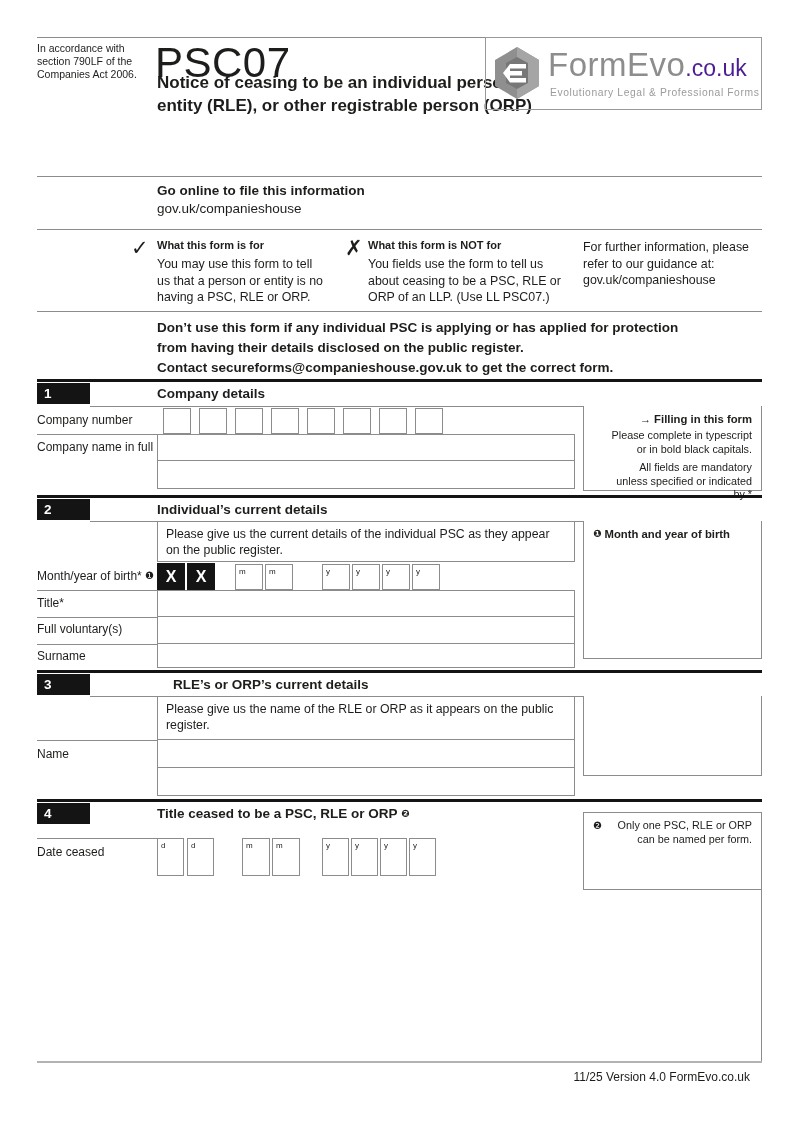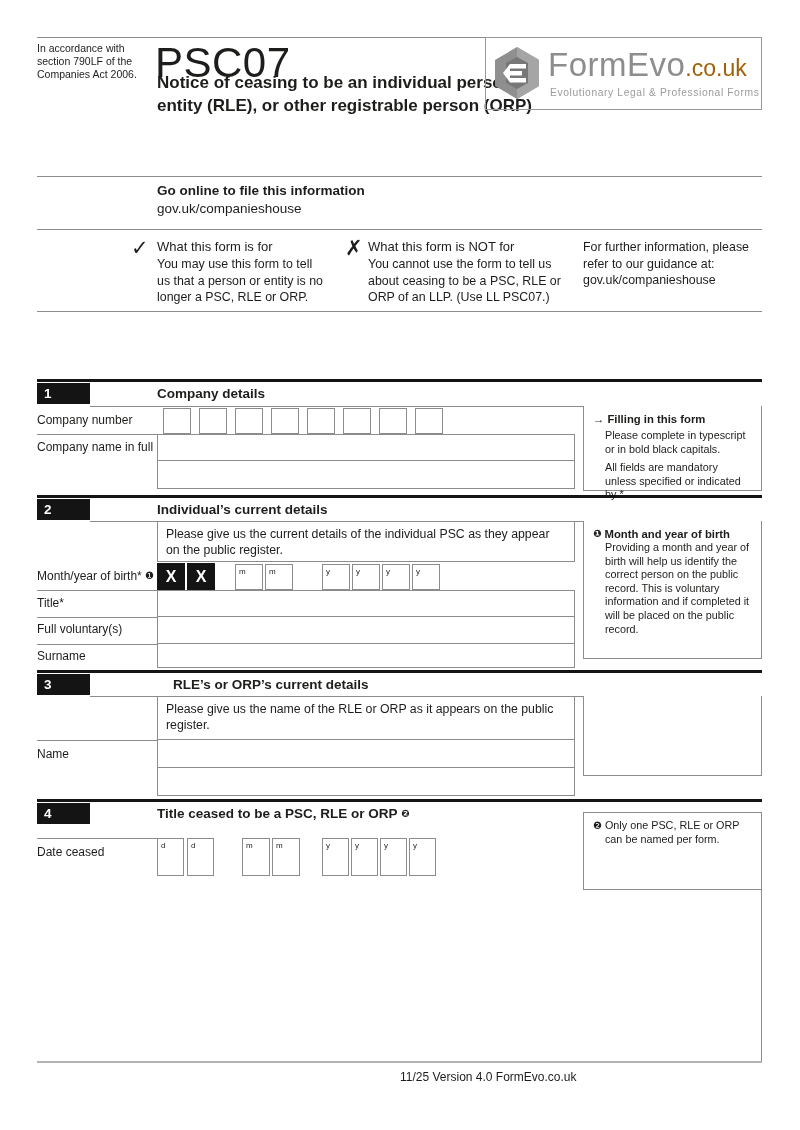--- a/index.html
+++ b/index.html
@@ -10,53 +10,53 @@
   .hline{ position:absolute; height:1px; background:#8c8c8c; }
   .thick{ position:absolute; height:3px; background:#141414; }
   .vline{ position:absolute; width:1px; background:#8c8c8c; }
 
   .actref { font-size:10.5px; line-height:13px; }
   .psc    { font-size:42px; line-height:1.1; letter-spacing:0.5px; }
   .ftitle { font-size:17px; font-weight:bold; line-height:22.5px; }
 
   .logobox { border:1px solid #999; }
   .brand   { font-size:33px; color:#8d8d8d; letter-spacing:0.5px; }
-  .brand .suf { font-size:23px; color:#a16207; letter-spacing:0; }
+  .brand .suf { font-size:23px; color:#4c1d95; letter-spacing:0; }
   .tagline { font-size:10.3px; color:#9b9b9b; letter-spacing:0.6px; }
 
   .b13  { font-size:13.5px; font-weight:bold; }
   .r13  { font-size:13.5px; }
-  .b125 { font-size:13px; font-weight:normal; }
+  .b125 { font-size:11px; font-weight:bold; }
   .body125 { font-size:12.4px; line-height:16.5px; }
   .warn { font-size:13.5px; font-weight:bold; line-height:20px; }
   .mark { font-size:21px; line-height:1; }
 
   .numbox { position:absolute; left:37px; width:53px; height:21px; background:#141414;
             color:#fff; font-weight:bold; font-size:13.5px; line-height:21px; padding-left:7px; }
   .sec-title { position:absolute; left:157px; font-size:13.5px; font-weight:bold; }
   .lbl  { position:absolute; left:37px; font-size:12px; }
   .inrow{ position:absolute; left:157px; width:418px;
           border:1px solid #8c8c8c; border-top:none; background:transparent; }
   .introbox { position:absolute; left:157px; width:418px;
           border:1px solid #8c8c8c; border-top:none; font-size:12.3px; line-height:16px; padding:5px 8px 0 8px; }
   .cell { position:absolute; width:28px; border:1px solid #8c8c8c; font-size:8px;
           line-height:9px; padding:2px 0 0 3px; color:#1d1d1b; }
   .xcell{ position:absolute; width:28px; height:27px; background:#141414; color:#fff;
           font-weight:bold; font-size:16px; text-align:center; line-height:27px; }
   .ref-sup { font-size:10px; position:relative; top:-1px; }
 
   .sidebar { position:absolute; left:583px; width:179px; background:#fff;
              border-left:1px solid #8c8c8c; border-right:1px solid #8c8c8c; border-bottom:1px solid #8c8c8c;
-             padding:6px 9px; }
+             padding:6px 9px;text-align:right; }
   .note-h { font-size:11.3px; font-weight:bold; line-height:14px; }
   .note-b { font-size:10.8px; line-height:13.6px; }
   .hang   { display:flex; gap:3px; }
   .hang .ref { flex:0 0 auto; font-size:10px; line-height:13.6px; }
 
-  .footer { position:absolute; font-size:12px; text-align:left; }
+  .footer { position:absolute; font-size:12px; text-align:right; }
 </style>
 </head>
 <body>
 
 <div class="page">
 
   <div class="hline" style="left:37px;top:37px;width:725px;"></div>
 
   <div class="abs actref" style="left:37px;top:42px;width:115px;">
     <div>In accordance with</div>
@@ -90,39 +90,44 @@
   <div class="hline" style="left:37px;top:176px;width:725px;"></div>
   <div class="abs b13" style="left:157px;top:183px;">Go online to file this information</div>
   <div class="abs r13" style="left:157px;top:201px;">gov.uk/companieshouse</div>
   <div class="hline" style="left:37px;top:229px;width:725px;"></div>
 
   <div class="abs mark" style="left:131px;top:237px;">✓</div>
   <div class="abs b125" style="left:157px;top:239px;">What this form is for</div>
   <div class="abs body125" style="left:157px;top:256px;">
     <div>You may use this form to tell</div>
     <div>us that a person or entity is no</div>
-    <div>longer a PSC, RLE or ORP.</div>
+    <div>having a PSC, RLE or ORP.</div>
   </div>
 
   <div class="abs mark" style="left:345px;top:237px;">✗</div>
   <div class="abs b125" style="left:368px;top:239px;">What this form is NOT for</div>
   <div class="abs body125" style="left:368px;top:256px;">
-    <div>You cannot use the form to tell us</div>
+    <div>You fields use the form to tell us</div>
     <div>about ceasing to be a PSC, RLE or</div>
     <div>ORP of an LLP. (Use LL PSC07.)</div>
   </div>
 
   <div class="abs body125" style="left:583px;top:239px;">
     <div>For further information, please</div>
     <div>refer to our guidance at:</div>
     <div>gov.uk/companieshouse</div>
   </div>
 
   <div class="hline" style="left:37px;top:311px;width:725px;"></div>
 
+  <div class="abs warn" style="left:157px;top:318px;">
+    <div>Don’t use this form if any individual PSC is applying or has applied for protection</div>
+    <div>from having their details disclosed on the public register.</div>
+    <div>Contact secureforms@companieshouse.gov.uk to get the correct form.</div>
+  </div>
 
   <div class="thick" style="left:37px;top:379px;width:725px;"></div>
   <div class="numbox" style="top:383px;">1</div>
   <div class="sec-title" style="top:386px;">Company details</div>
   <div class="hline" style="left:90px;top:406px;width:672px;"></div>
 
   <div class="lbl" style="top:413px;">Company number</div>
   <div class="cell" style="left:163px;top:408px;height:26px;"></div>
   <div class="cell" style="left:199px;top:408px;height:26px;"></div>
   <div class="cell" style="left:235px;top:408px;height:26px;"></div>
@@ -172,21 +177,20 @@
   <div class="hline" style="left:37px;top:644px;width:120px;"></div>
 
   <div class="lbl" style="top:649px;">Surname</div>
   <div class="inrow" style="top:644px;height:24px;"></div>
 
   <div class="sidebar" style="top:521px;height:138px;">
     <div class="note-h hang">
         <span class="ref">❶</span>
         <span>Month and year of birth</span>
       </div>
-    <div class="note-b" style="margin-left:12px;">Providing a month and year of birth will help us identify the correct person on the public record. This is voluntary information and if completed it will be placed on the public record.</div>
   </div>
 
   <div class="thick" style="left:37px;top:670px;width:725px;"></div>
   <div class="numbox" style="top:674px;">3</div>
   <div class="sec-title" style="top:677px;padding-left:16px;">RLE’s or ORP’s current details</div>
   <div class="hline" style="left:90px;top:696px;width:672px;"></div>
 
   <div class="introbox" style="top:696px;height:44px;">Please give us the name of the RLE or ORP as it appears on the public register.</div>
   <div class="hline" style="left:37px;top:740px;width:120px;"></div>
 

